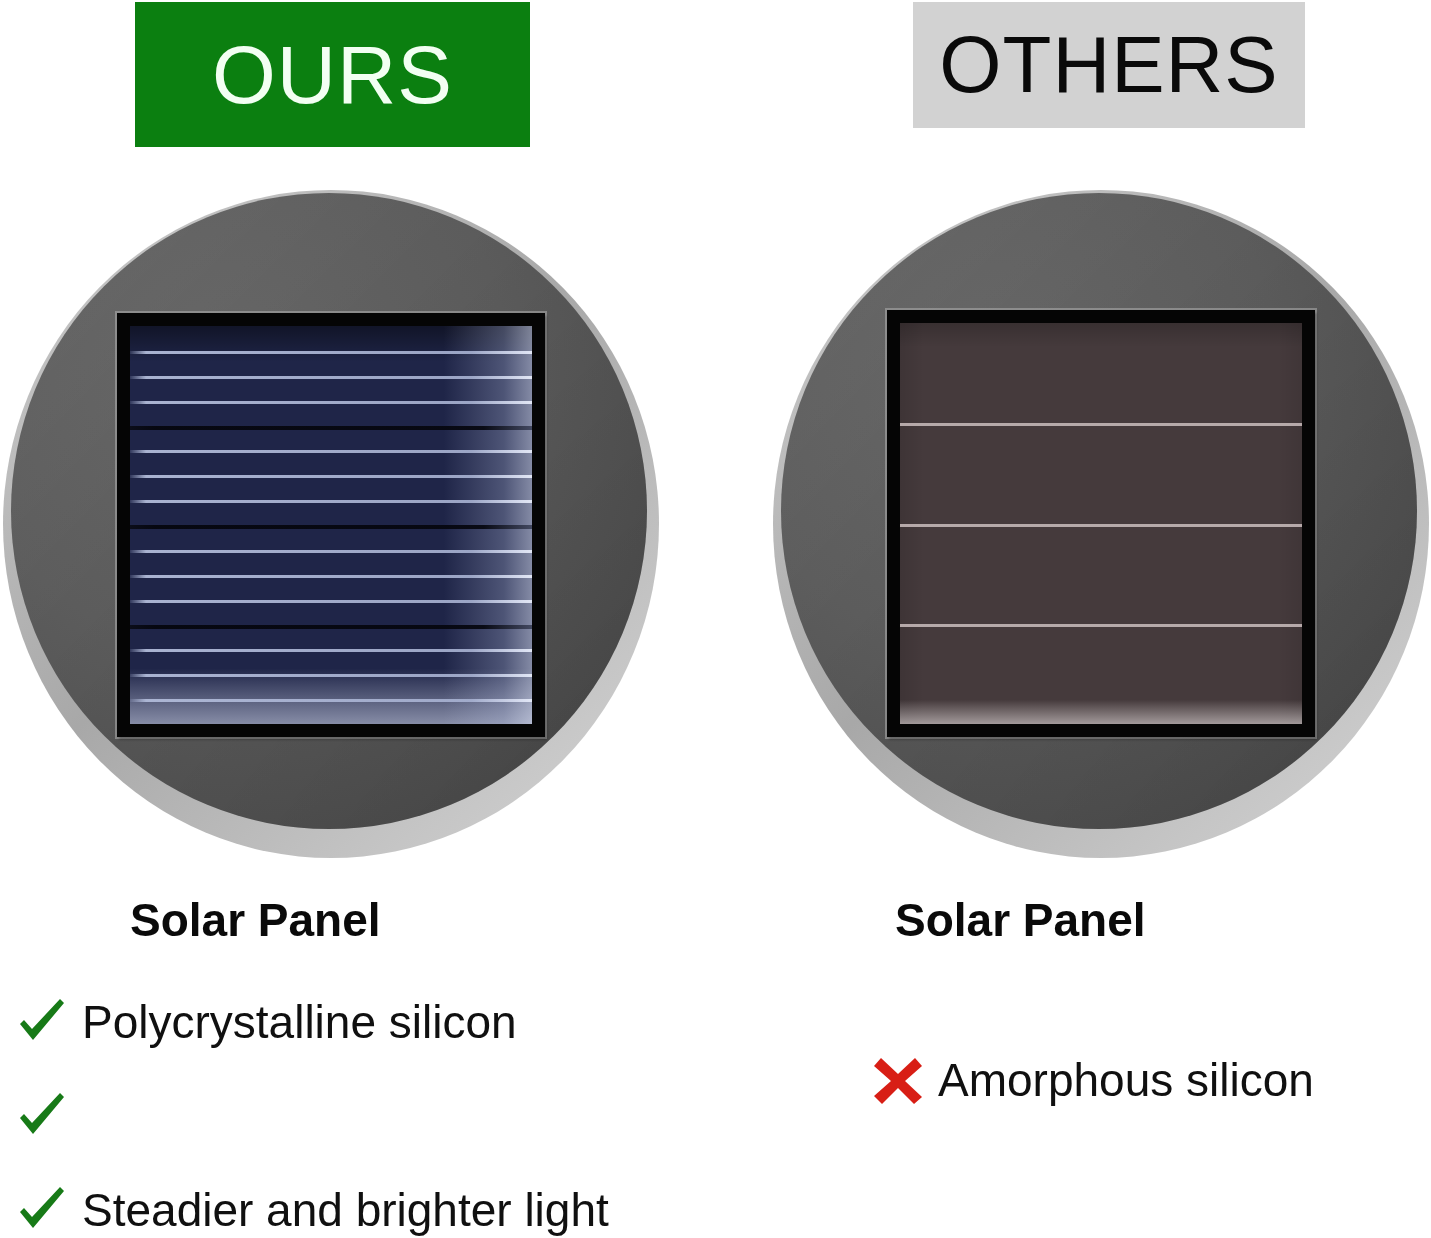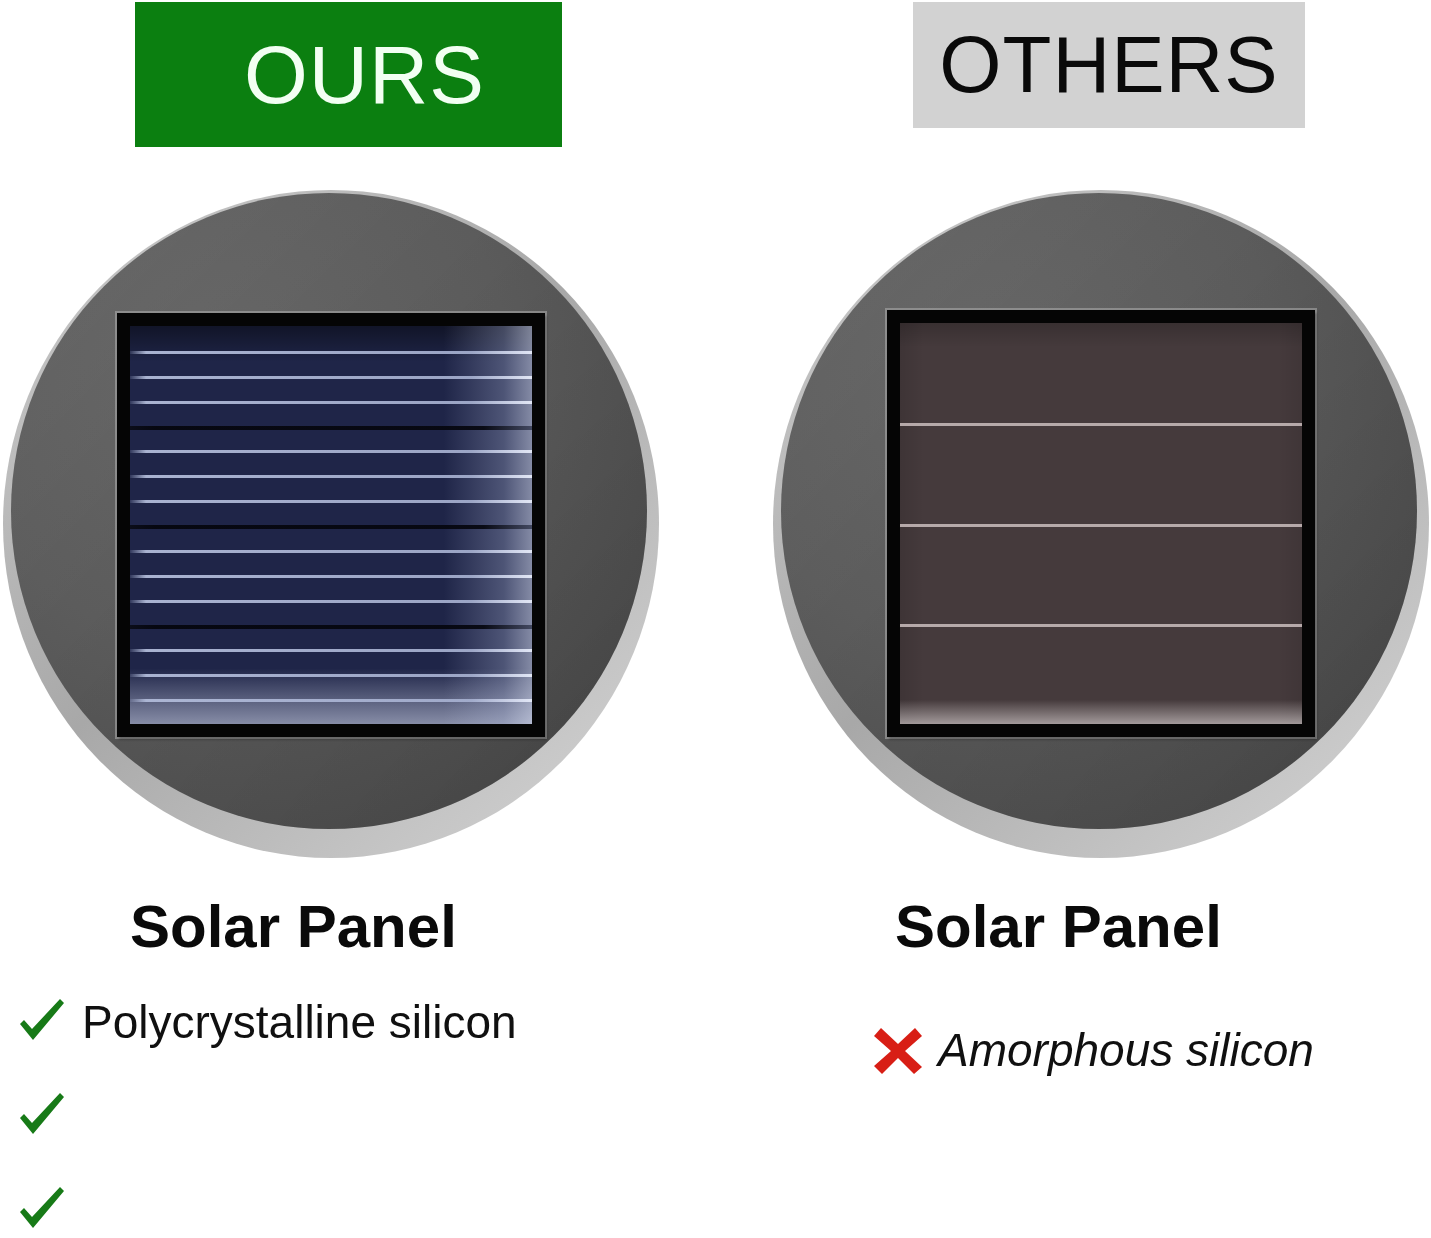--- a/index.html
+++ b/index.html
@@ -30,21 +30,20 @@
     white-space: nowrap;
   }
   .banner-ours {
     left: 135px;
     top: 2px;
     width: 395px;
     height: 145px;
     background: #0b7f10;
     color: #f2fff2;
     font-size: 82px;
-    padding-left: 32px;
   }
   .banner-others {
     left: 913px;
     top: 2px;
     width: 392px;
     height: 126px;
     background: #d2d2d2;
     color: #0a0a0a;
     font-size: 80px;
   }
@@ -163,37 +162,37 @@
     position: absolute;
     left: 0;
     right: 0;
     height: 3px;
     background: rgba(198,186,186,0.88);
   }
 
   
   .panel-title {
     position: absolute;
-    font-size: 60px;
+    font-size: 46px;
     font-weight: bold;
     color: #0a0a0a;
     line-height: 1;
     white-space: nowrap;
   }
   .title-left  { left: 130px; top: 897px; }
   .title-right { left: 895px; top: 897px; }
 
   
   .feature-list {
     position: absolute;
     display: flex;
     flex-direction: column;
   }
   .list-left  { left: 16px;  top: 994px;  gap: 38px; }
-  .list-right { left: 872px; top: 1022px;  gap: 22px; font-style: italic; }
+  .list-right { left: 872px; top: 1052px;  gap: 22px; }
 
   .feature-row {
     display: flex;
     align-items: center;
     gap: 14px;
     height: 56px;
   }
   .mark {
     width: 52px;
     height: 52px;
@@ -269,20 +268,21 @@
       </div>
       <div class="feature-row">
         <svg class="mark" viewBox="0 0 52 52">
           <path d="M4 28 L17 44 L48 7 L44 3 L16 33 L8 24 Z" fill="#177a17"></path>
         </svg>
       </div>
       <div class="feature-row">
         <svg class="mark" viewBox="0 0 52 52">
           <path d="M4 28 L17 44 L48 7 L44 3 L16 33 L8 24 Z" fill="#177a17"></path>
         </svg>
+        <span class="feature-text">Steadier and brighter light</span>
       </div>
     </div>
 
   <div class="feature-list list-right" id="right-features">
       <div class="feature-row">
         <svg class="mark" viewBox="0 0 52 52">
           <path d="M9 4 L26 20 L43 4 L50 12 L33 27 L50 43 L42 50 L26 34 L10 50 L2 42 L19 27 L2 12 Z" fill="#d81e15"></path>
         </svg>
         <span class="feature-text">Amorphous silicon</span>
       </div>

